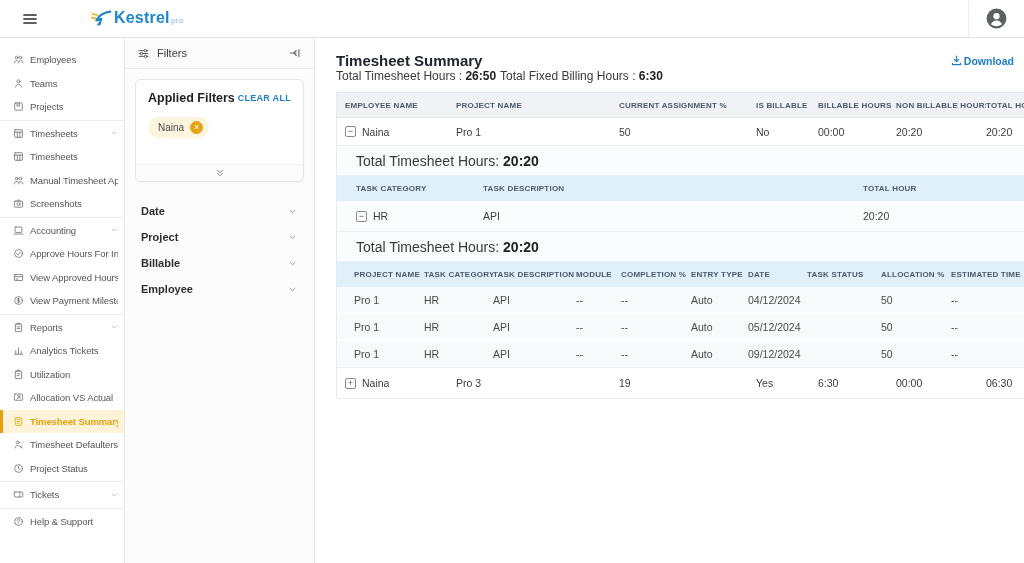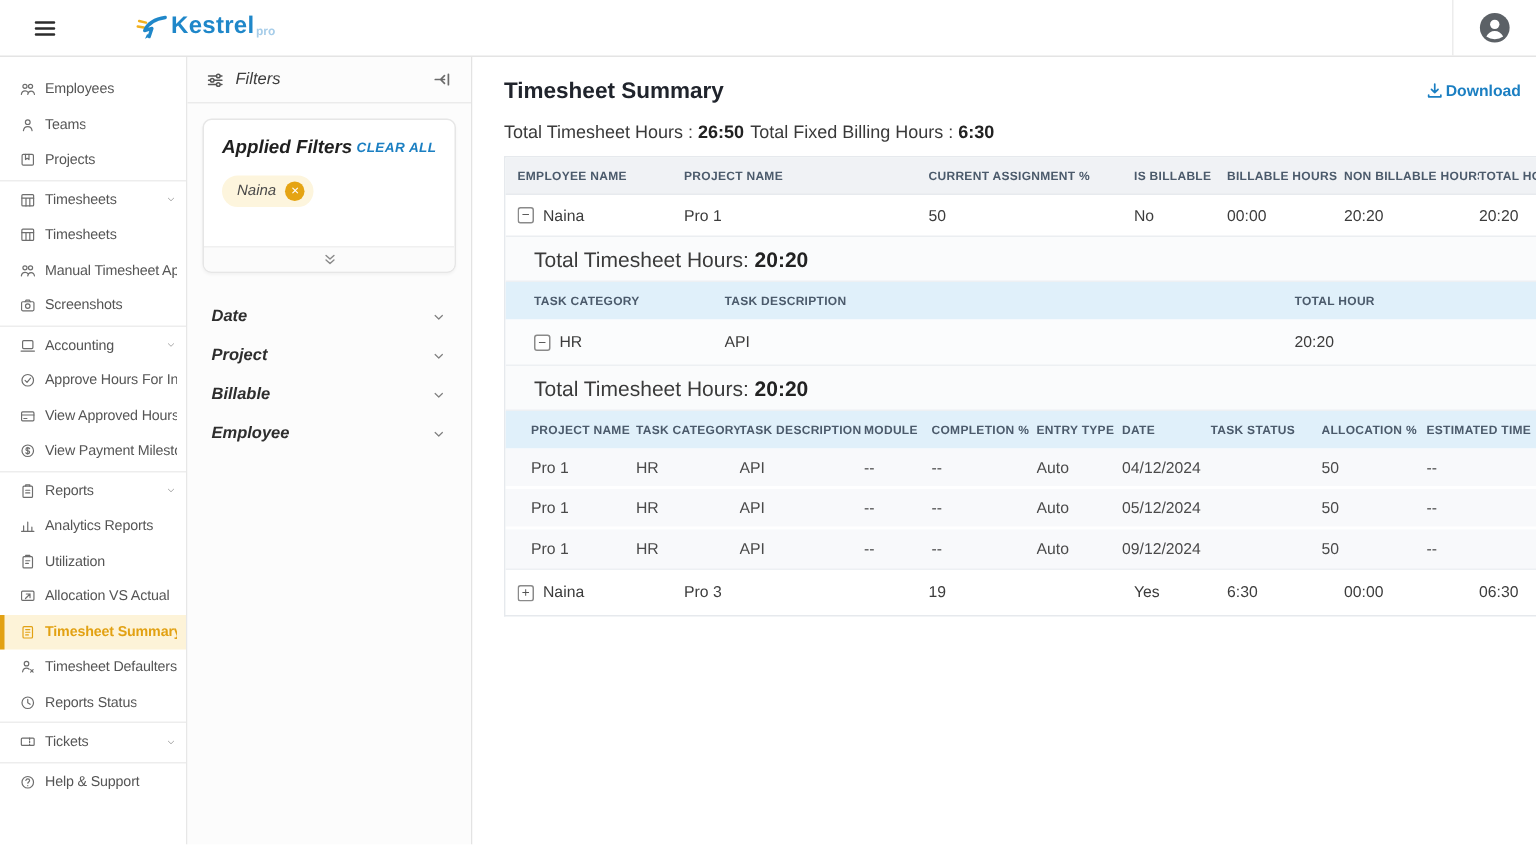--- a/index.html
+++ b/index.html
@@ -28,21 +28,21 @@
   .side-item { display:flex; align-items:center; height:23.5px; padding:0 6px 0 13px; font-size:9.5px; color:#555;
                letter-spacing:-.1px; white-space:nowrap; cursor:pointer; }
   .side-item .s-ico { width:11px; height:11px; flex:none; margin-right:6px; color:#6d6d6d; }
   .side-item .s-label { overflow:hidden; }
   .side-item .s-chev { margin-left:auto; color:#9a9a9a; flex:none; }
   .side-item.active { background:#fdf3d8; color:#e2a113; box-shadow:inset 3px 0 0 #e2a113; font-weight:700; }
   .side-item.active .s-ico { color:#e2a113; }
   .side-div { height:1px; background:#ededed; margin:1px 0; }
 
   
-  .filterpanel { width:190px; flex:none; border-right:1px solid #e3e3e3; background:#fcfcfc;font-style:italic; }
+  .filterpanel { width:190px; flex:none; border-right:1px solid #e3e3e3; background:#fcfcfc; }
   .fp-head { height:31px; display:flex; align-items:center; padding:0 12px; border-bottom:1px solid #ebebeb; color:#444; }
   .fp-head .f-ico { width:13px; height:13px; color:#555; margin-right:7px; }
   .fp-title { font-size:11px; color:#3d3d3d; }
   .fp-collapse { margin-left:auto; color:#6b6b6b; cursor:pointer; }
   .fp-card { margin:10px; background:#fff; border:1px solid #e6e6e6; border-radius:6px; box-shadow:0 1px 2px rgba(0,0,0,.04); overflow:hidden; }
   .fp-card-head { display:flex; align-items:center; justify-content:space-between; padding:11px 12px 4px; }
   .fp-card-title { font-size:12.5px; font-weight:700; color:#1f1f1f; }
   .clear-all { font-size:9px; font-weight:700; color:#1b7fc2; letter-spacing:.3px; cursor:pointer; }
   .chips { padding:8px 12px 26px; display:flex; flex-wrap:wrap; gap:6px; }
   .chip { display:inline-flex; align-items:center; gap:6px; background:#fdf5dd; border-radius:12px; padding:4px 6px 4px 10px; font-size:10px; color:#4a4a4a; }
@@ -53,21 +53,21 @@
   .fp-sec { display:flex; align-items:center; justify-content:space-between; padding:7px 14px; cursor:pointer; }
   .fp-sec-label { font-size:11px; font-weight:700; color:#2e2e2e; }
   .fp-sec .sec-chev { color:#7f7f7f; }
 
   
   .main { flex:1; padding:14px 0 0 21px; background:#fff; overflow:hidden; }
   .main-head { display:flex; align-items:center; justify-content:space-between; padding-right:10px; }
   .page-title { margin:0; font-size:15px; font-weight:700; color:#20242c; }
   .download-btn { display:flex; align-items:center; gap:1px; color:#1b7fc2; font-size:10.5px; font-weight:700; cursor:pointer; text-decoration:none; }
   .download-btn svg { width:13px; height:13px; }
-  .totals { margin-top:12px; font-size:12px; color:#3a3a3a; }
+  .totals { font-size:12px; color:#3a3a3a; }
   .tot { margin-right:4px; }
   .tot b { color:#222; }
 
   
   .tbl { margin-top:9px; width:798px; border:1px solid #e6e9ed; border-right:none; overflow:hidden; }
   .tr { display:grid; align-items:center; white-space:nowrap; }
   .g-main { grid-template-columns:111px 163px 137px 62px 78px 90px 140px; padding-left:8px; width:800px; }
   .g-sub1 { grid-template-columns:127px 380px 150px; padding-left:19px; width:800px; }
   .g-sub2 { grid-template-columns:70px 69px 83px 45px 70px 57px 59px 74px 70px 130px; padding-left:17px; width:800px; }
   .th { height:25px; background:#f0f2f5; border-bottom:1px solid #e7eaee; }
@@ -250,21 +250,21 @@
             <path d="M4.5 6.3L8 9.7l3.5-3.4"></path>
           </svg>
         </span>
       </div>
       <div class="side-item">
         <span class="s-ico">
           <svg class="" width="11" height="11" viewBox="0 0 16 16" fill="none" stroke="currentColor" stroke-width="1.15" stroke-linecap="round" stroke-linejoin="round">
             <path d="M4 13V8.2M8 13V4.4M12 13V9.4M2 13.4h12"></path>
           </svg>
         </span>
-        <span class="s-label">Analytics Reports</span>
+        <span class="s-label">Analytics Tickets</span>
       </div>
       <div class="side-item">
         <span class="s-ico">
           <svg class="" width="11" height="11" viewBox="0 0 16 16" fill="none" stroke="currentColor" stroke-width="1.15" stroke-linecap="round" stroke-linejoin="round">
             <rect x="3.4" y="3" width="9.2" height="11" rx="1"></rect>
             <path d="M6 3V1.8h4V3M6 7h4M6 9.6h2.6"></path>
           </svg>
         </span>
         <span class="s-label">Utilization</span>
       </div>
@@ -295,21 +295,21 @@
         </span>
         <span class="s-label">Timesheet Defaulters</span>
       </div>
       <div class="side-item">
         <span class="s-ico">
           <svg class="" width="11" height="11" viewBox="0 0 16 16" fill="none" stroke="currentColor" stroke-width="1.15" stroke-linecap="round" stroke-linejoin="round">
             <circle cx="8" cy="8" r="5.6"></circle>
             <path d="M8 4.8V8l2.3 1.5"></path>
           </svg>
         </span>
-        <span class="s-label">Reports Status</span>
+        <span class="s-label">Project Status</span>
       </div>
       <div class="side-div"></div>
       <div class="side-item">
         <span class="s-ico">
           <svg class="" width="11" height="11" viewBox="0 0 16 16" fill="none" stroke="currentColor" stroke-width="1.15" stroke-linecap="round" stroke-linejoin="round">
             <rect x="1.8" y="4.4" width="12.4" height="7.2" rx="1"></rect>
             <path d="M9.8 4.4v7.2" stroke-dasharray="1.6 1.4"></path>
           </svg>
         </span>
         <span class="s-label">Tickets</span>

